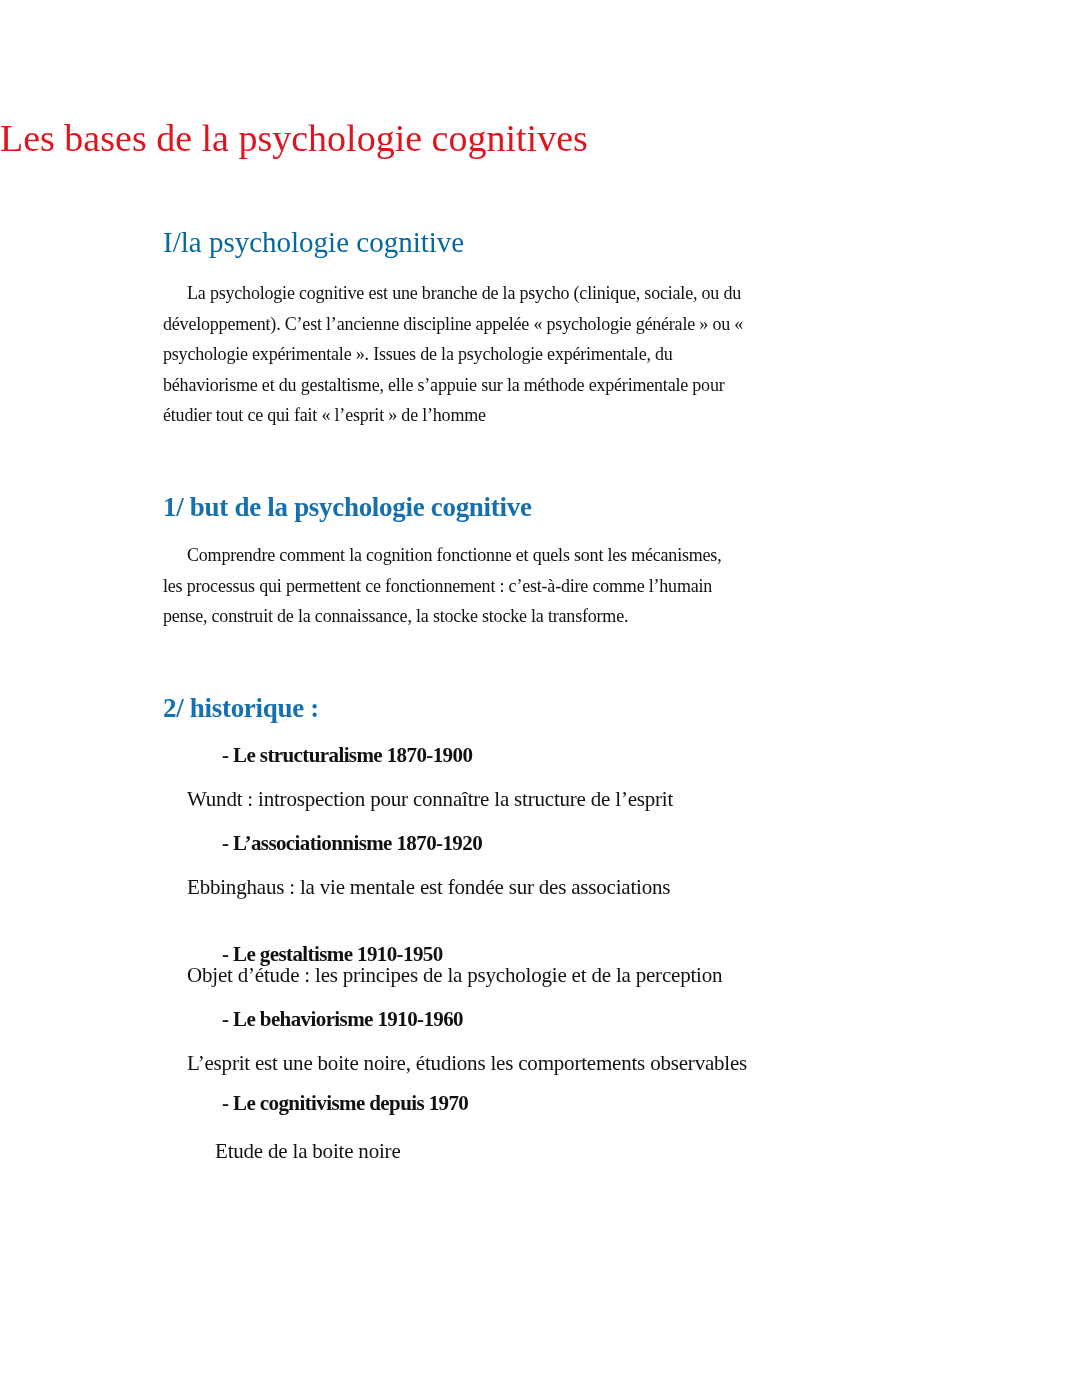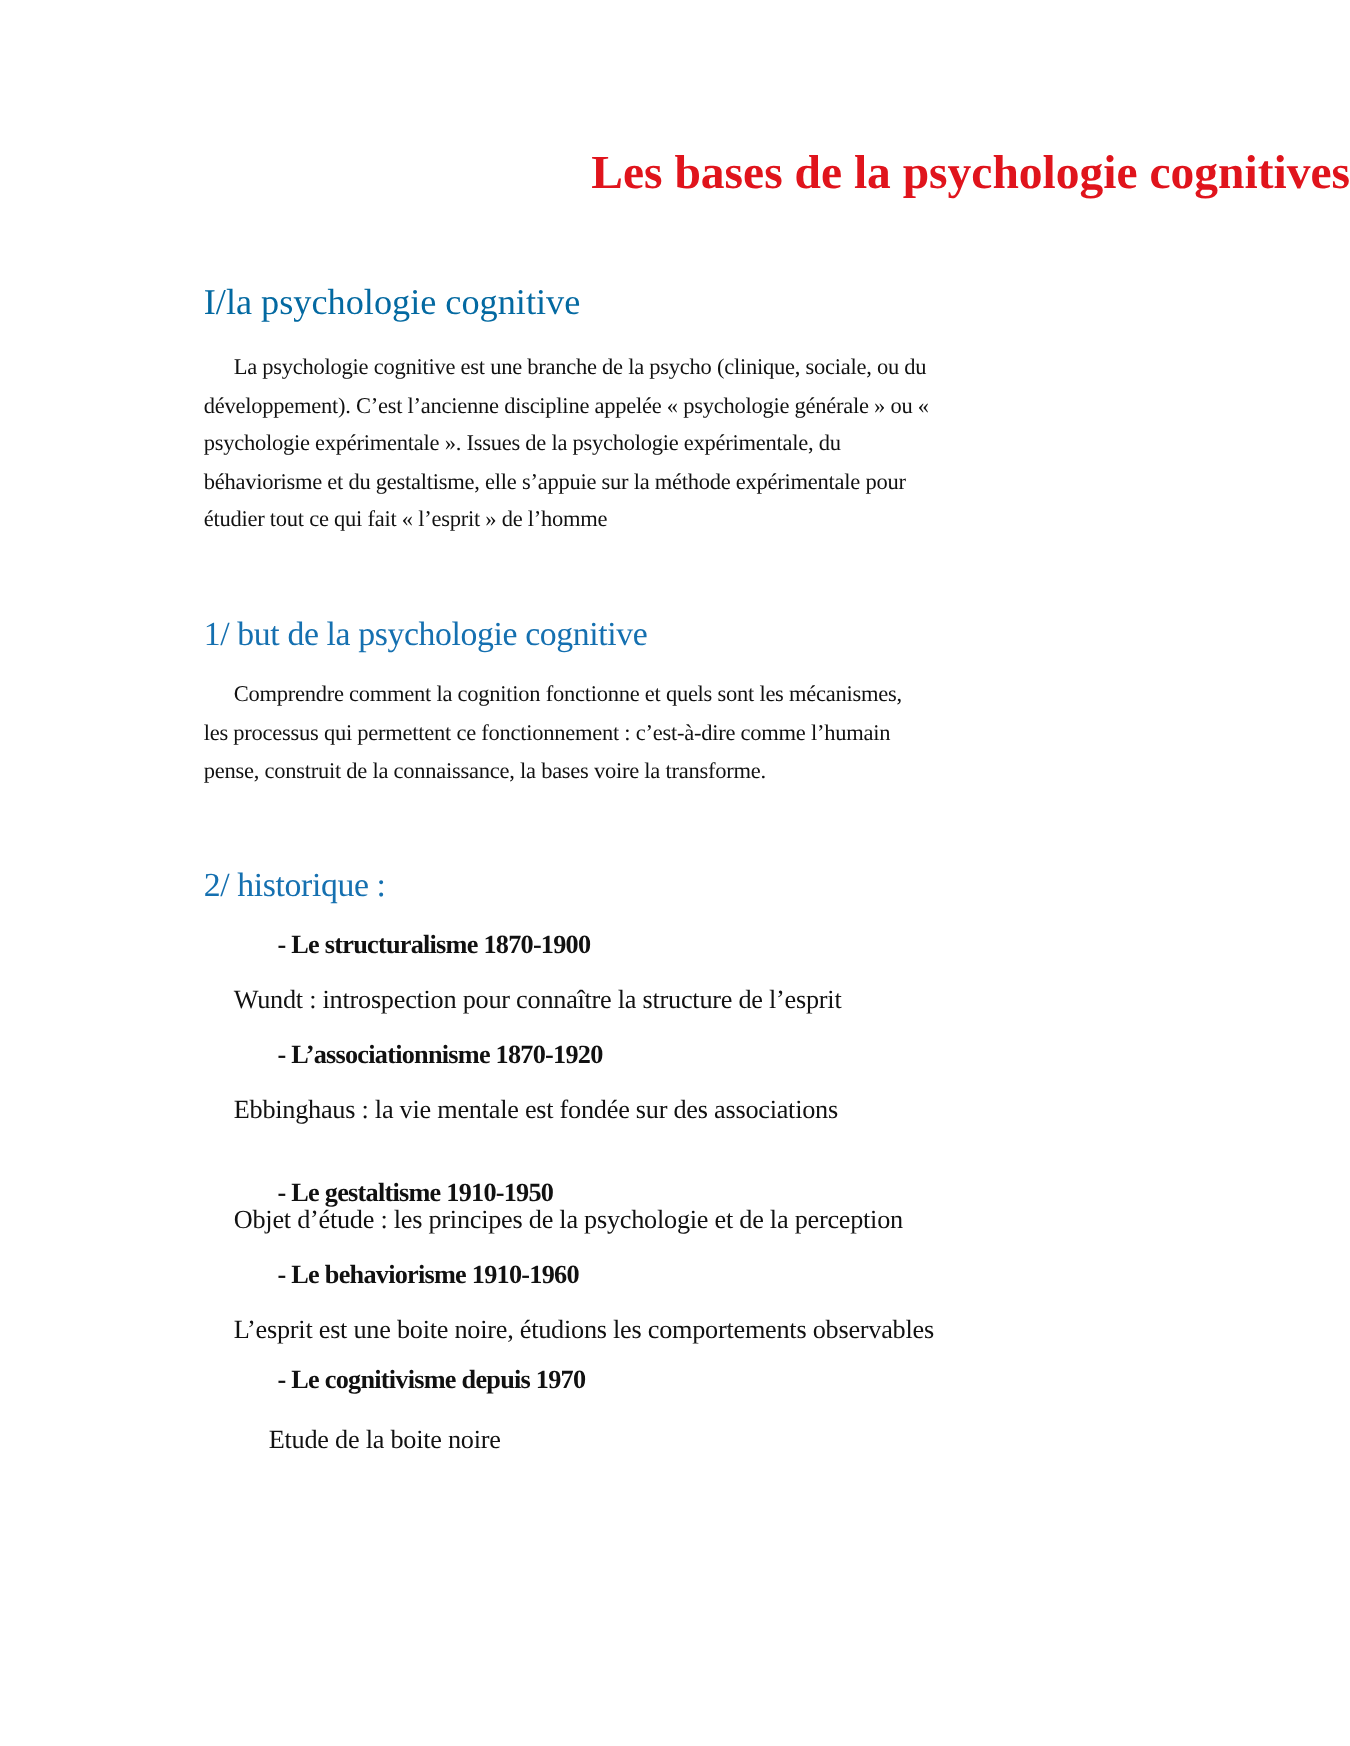--- a/index.html
+++ b/index.html
@@ -17,45 +17,45 @@
     }
     .page {
       position: absolute;
       left: 0; top: 0;
       width: 1080px; height: 1397px;
     }
     .title {
       position: absolute;
       left: 0; width: 1080px;
       top: 113px;
-      text-align: right;
+      text-align: left;
       font-size: 38px;
       line-height: 50px;
       color: #e0141c;
       margin: 0;
-      font-weight: bold;
+      font-weight: normal;
     }
     .h1 {
       position: absolute;
       left: 163px;
       top: 222px;
       font-size: 29px;
       line-height: 40px;
       color: #0369a1;
       margin: 0;
       font-weight: normal;
     }
     .h2 {
       position: absolute;
       left: 163px;
       font-size: 27px;
       line-height: 38px;
       color: #1570b0;
       margin: 0;
-      font-weight: normal;
+      font-weight: bold;
       letter-spacing: -0.3px;
     }
     .para {
       position: absolute;
       left: 163px;
       width: 760px;
       font-size: 18px;
       line-height: 30.5px;
       margin: 0;
       text-indent: 24px;
@@ -96,21 +96,21 @@
     <span class="line">psychologie expérimentale ». Issues de la psychologie expérimentale, du</span>
     <span class="line">béhaviorisme et du gestaltisme, elle s’appuie sur la méthode expérimentale pour</span>
     <span class="line">étudier tout ce qui fait « l’esprit » de l’homme</span>
   </p>
 
   <h3 class="h2" style="top:488px;">1/ but de la psychologie cognitive</h3>
 
   <p class="para" style="top:540px;">
     <span class="line">Comprendre comment la cognition fonctionne et quels sont les mécanismes,</span>
     <span class="line">les processus qui permettent ce fonctionnement : c’est-à-dire comme l’humain</span>
-    <span class="line">pense, construit de la connaissance, la bases voire la transforme.</span>
+    <span class="line">pense, construit de la connaissance, la stocke stocke la transforme.</span>
   </p>
 
   <h3 class="h2" style="top:689px;">2/ historique :</h3>
 
   <p class="bullet" style="top:740px;">- Le structuralisme 1870-1900</p>
   <p class="desc" style="top:784px;">Wundt : introspection pour connaître la structure de l’esprit</p>
 
   <p class="bullet" style="top:828px;">- L’associationnisme 1870-1920</p>
   <p class="desc" style="top:872px;">Ebbinghaus : la vie mentale est fondée sur des associations</p>
 

